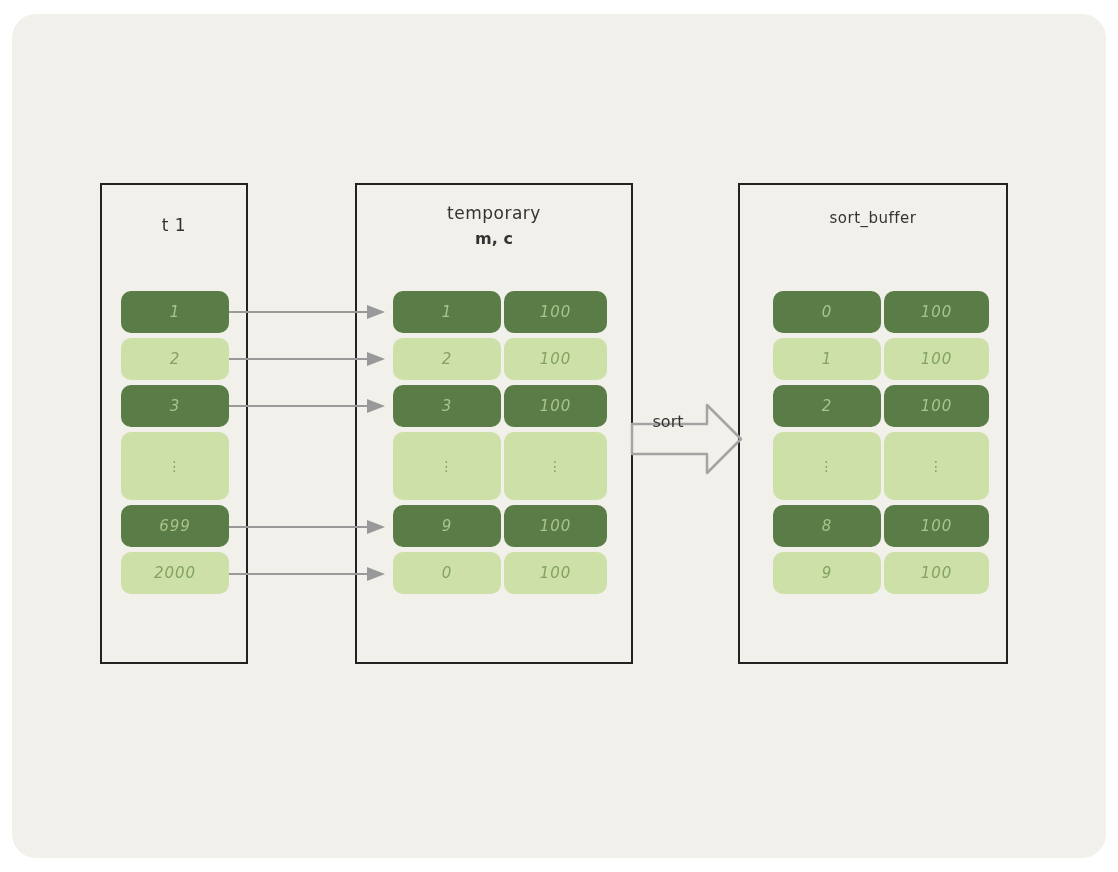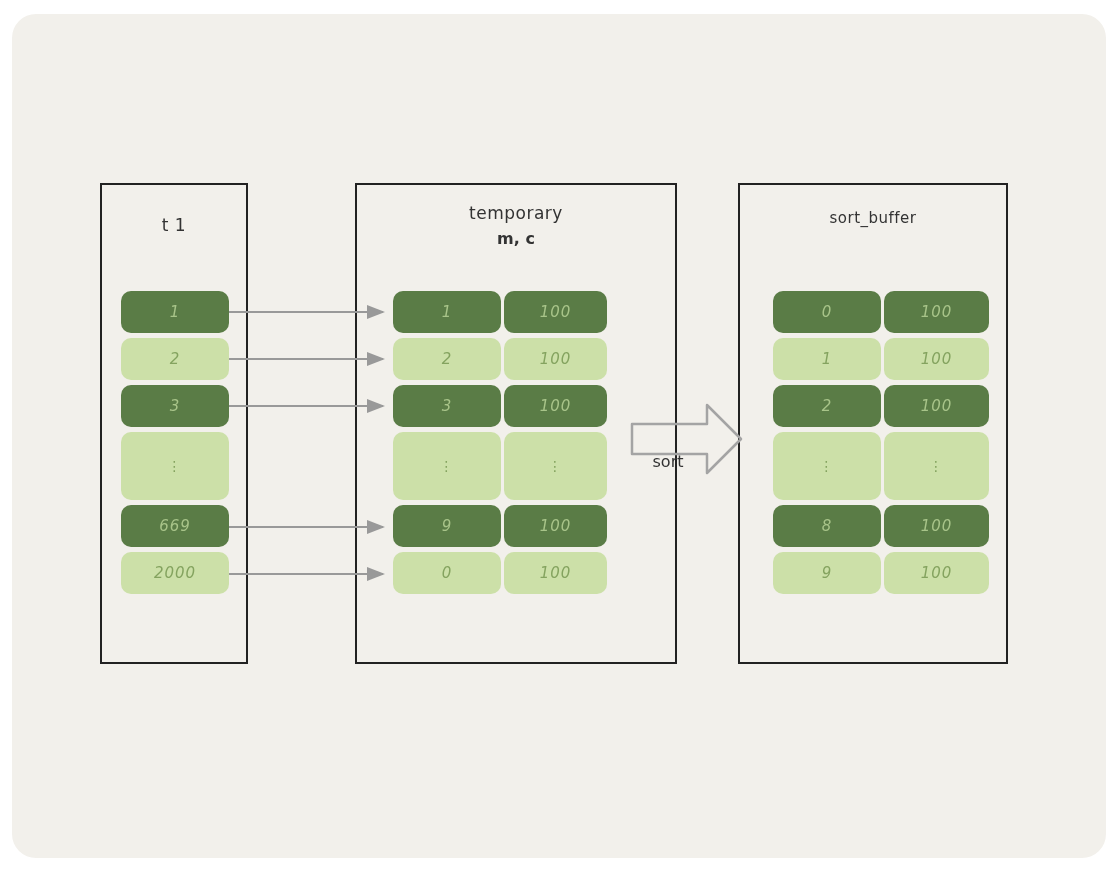--- a/index.html
+++ b/index.html
@@ -48,40 +48,40 @@
   .p3 .colc{left:144px;width:105px;}
   .arrows-overlay{
     position:absolute;left:0;top:0;width:1118px;height:872px;
     pointer-events:none;
   }
   .sort-arrow-svg{
     position:absolute;left:630px;top:400px;
     pointer-events:none;
   }
   .sort-label{
-    position:absolute;left:636px;top:452px;width:64px;text-align:center;
+    position:absolute;left:636px;top:412px;width:64px;text-align:center;
     color:var(--title_text,#333);font-size:16px;
   }
 </style>
 </head>
 <body>
 
 <div class="card"></div>
 
 <div class="panel p1" style="left:100px;width:148px;">
   <div class="panel-title" style="top:30px;">t 1</div>
   <div class="cell dark r0">1</div>
   <div class="cell light r1">2</div>
   <div class="cell dark r2">3</div>
   <div class="cell light r3">⋮</div>
-  <div class="cell dark r4">669</div>
+  <div class="cell dark r4">699</div>
   <div class="cell light r5">2000</div>
 </div>
 
-<div class="panel p2" style="left:355px;width:322px;">
+<div class="panel p2" style="left:355px;width:278px;">
   <div class="panel-title" style="top:18px;">temporary</div>
   <div class="panel-subtitle" style="top:44px;font-weight:bold;">m, c</div>
   <div class="cell dark colm r0">1</div>
   <div class="cell dark colc r0">100</div>
   <div class="cell light colm r1">2</div>
   <div class="cell light colc r1">100</div>
   <div class="cell dark colm r2">3</div>
   <div class="cell dark colc r2">100</div>
   <div class="cell light colm r3">⋮</div>
   <div class="cell light colc r3">⋮</div>

